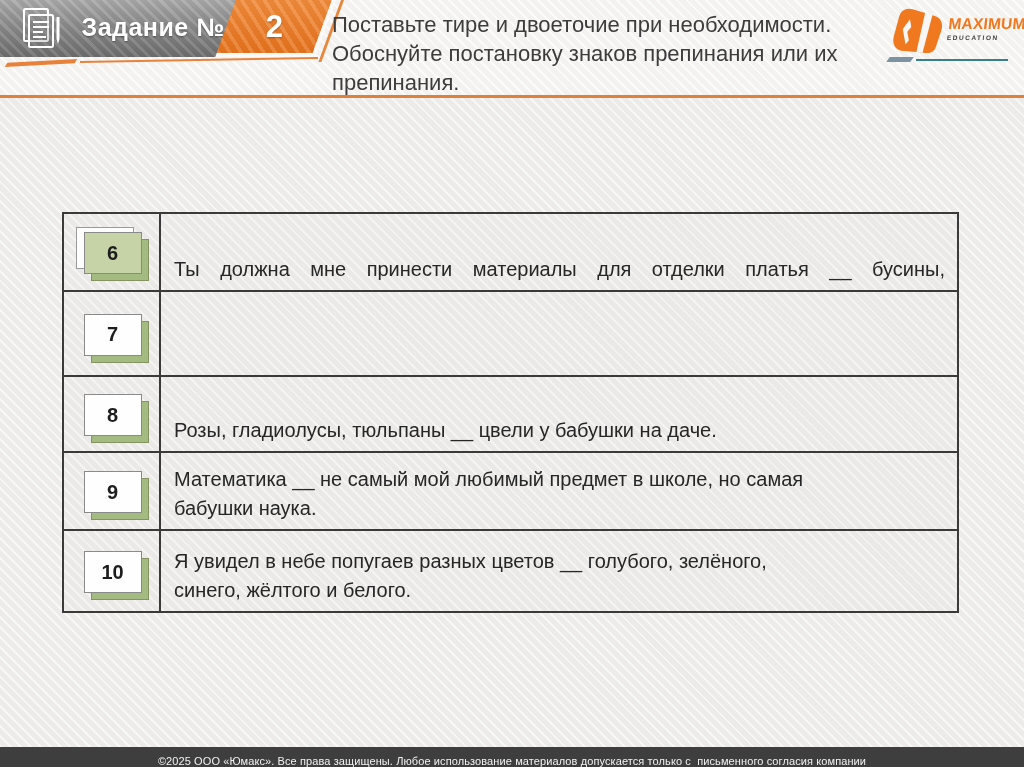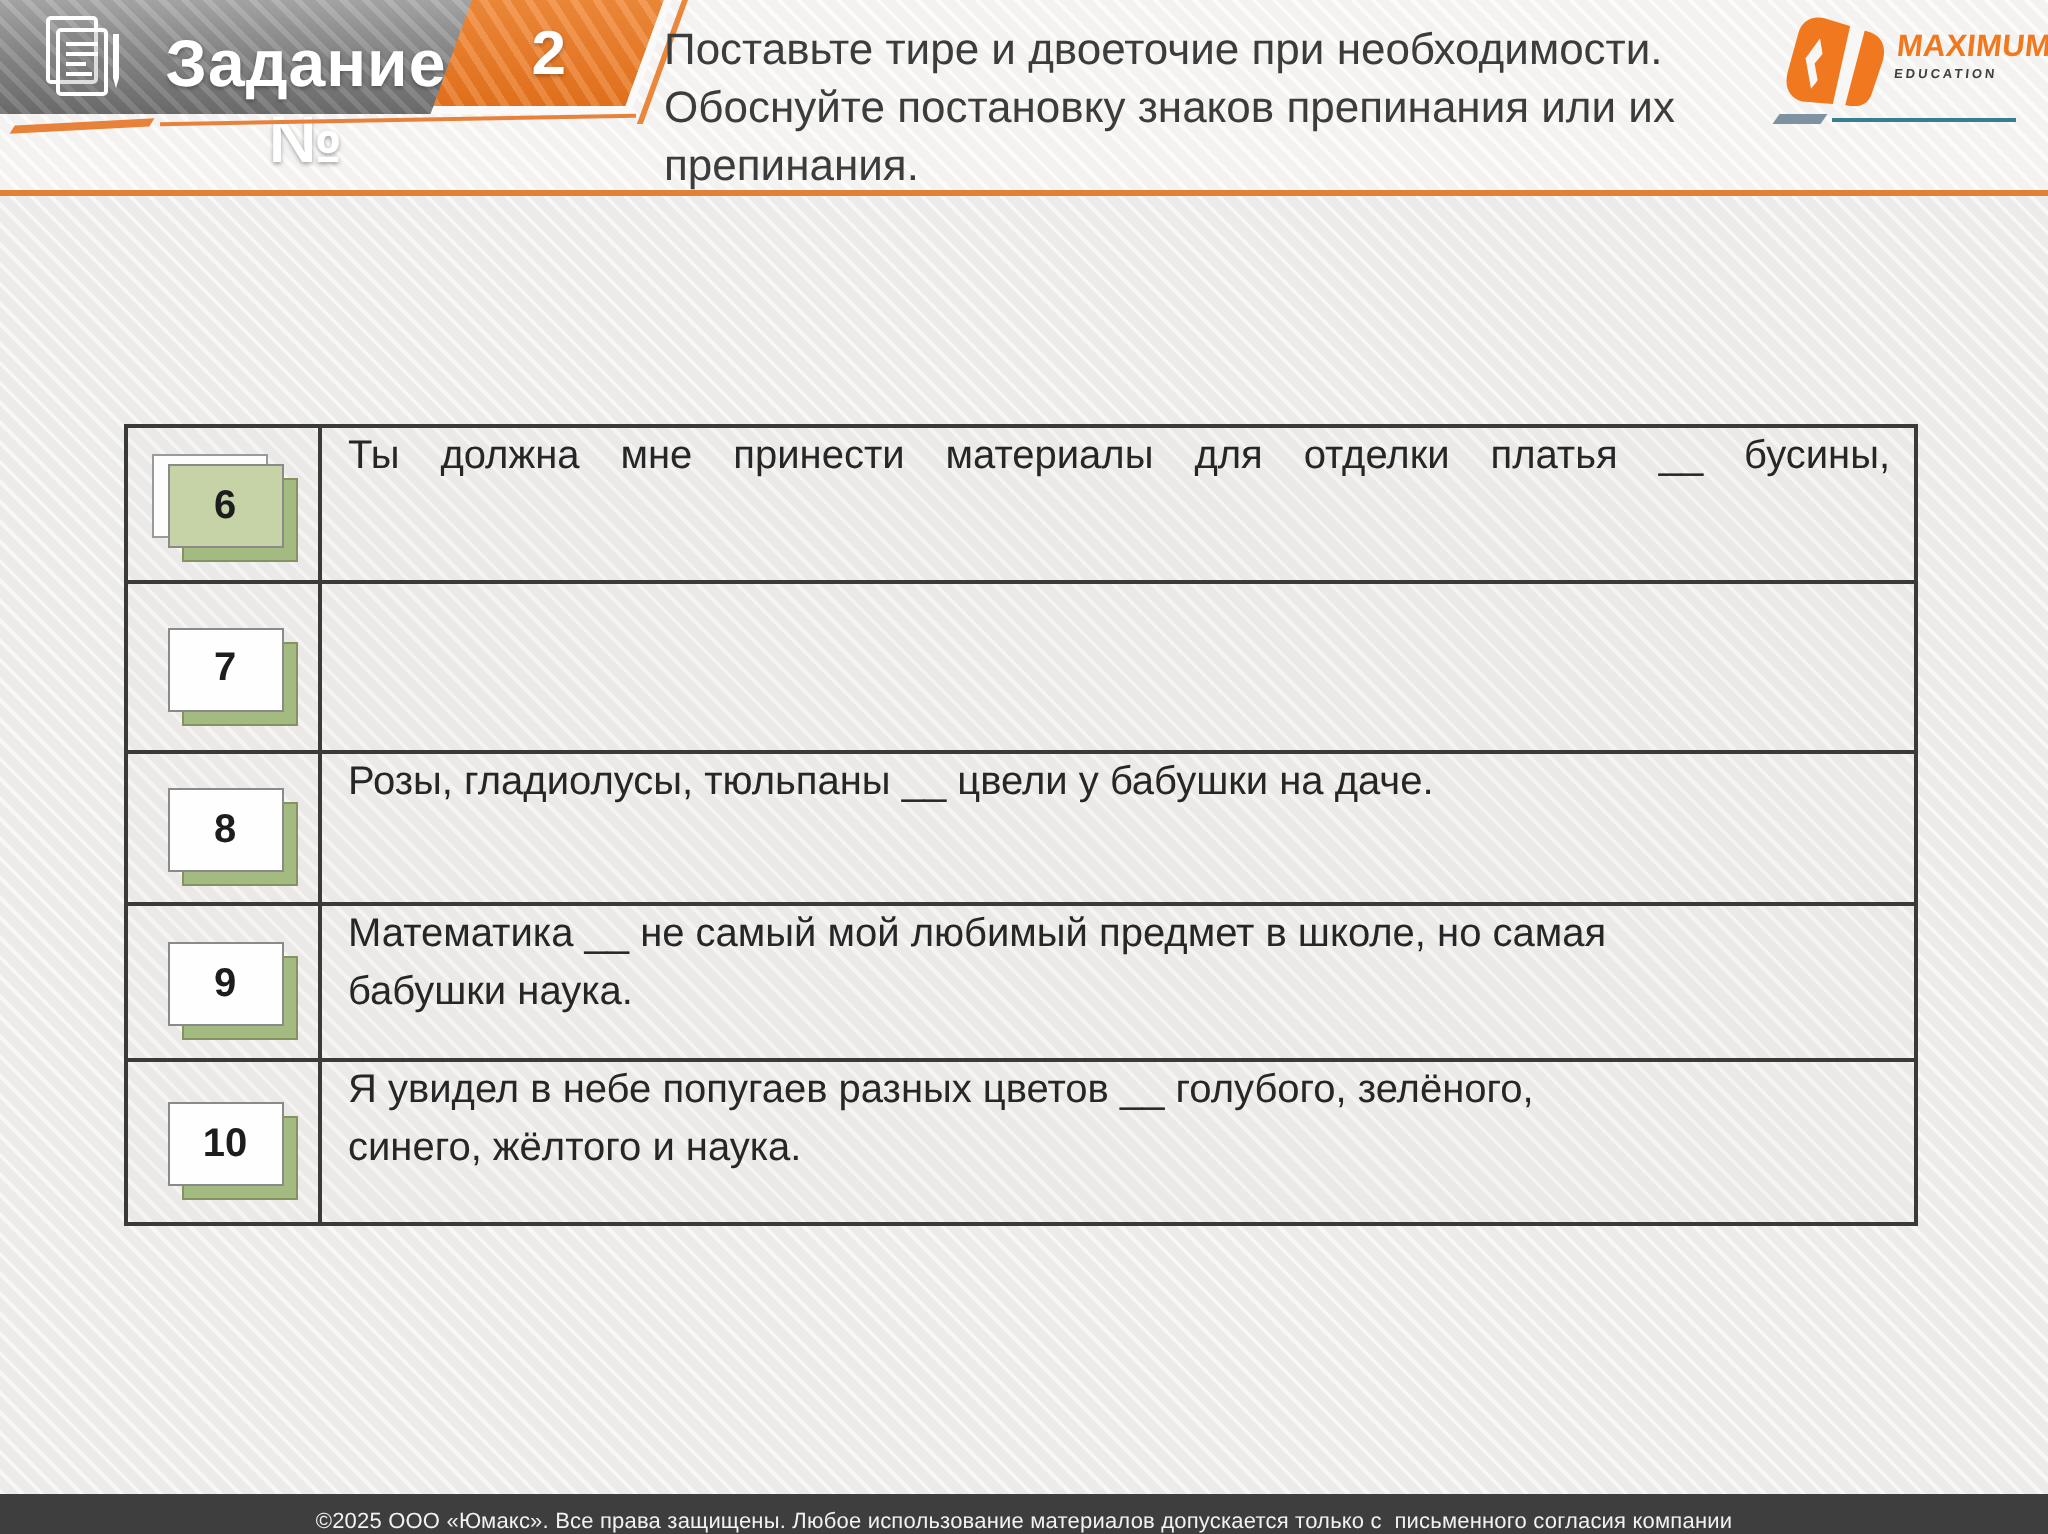--- a/index.html
+++ b/index.html
@@ -20,21 +20,21 @@
     position:absolute; left:0; top:0; width:314px; height:57px;
     background-image:
       repeating-linear-gradient(45deg, rgba(255,255,255,.10) 0 3px, rgba(0,0,0,.05) 3px 8px),
       linear-gradient(180deg,#ababab 0%,#8c8c8c 45%,#6f6f6f 100%);
   }
   .graybar-underline-thick{position:absolute; left:6px; top:61px; width:70px; height:4px; background:#e8823a; transform:rotate(-3deg) skewX(-35deg);}
   .graybar-underline-thin{position:absolute; left:80px; top:59px; width:238px; height:2px; background:#e8823a; transform:rotate(-1deg);}
   .doc-icon{position:absolute; left:20px; top:7px; width:46px; height:44px;}
   .task-label{
     position:absolute; left:74px; top:13px; width:158px; text-align:center;
-    font-size:33px; font-weight:bold; color:#ffffff; letter-spacing:.5px;
+    font-size:25px; font-weight:bold; color:#ffffff; letter-spacing:.5px;
     text-shadow:0 1px 2px rgba(0,0,0,.35);
   }
   .badge{
     position:absolute; left:236px; top:0; width:96px; height:53px;
     transform:skewX(-20deg); transform-origin:top left;
     background-image:
       repeating-linear-gradient(45deg, rgba(255,255,255,.14) 0 3px, rgba(0,0,0,.03) 3px 8px),
       linear-gradient(180deg,#f18a3a 0%,#e6731d 100%);
     border-right:4px solid #fbfaf8; border-bottom:4px solid #fbfaf8;
   }
@@ -62,21 +62,21 @@
   
   .sent-table{position:absolute; left:62px; top:212px; width:897px; border:2px solid #3a3a3a; box-sizing:border-box;}
   .row{display:flex; border-top:2px solid #3a3a3a; box-sizing:border-box;
        background-color:#edecea;
        background-image:repeating-linear-gradient(45deg, rgba(255,255,255,.4) 0 2px, rgba(0,0,0,.01) 2px 7px);}
   .row:first-child{border-top:none;}
   .r0{height:76px;} .r1{height:85px;} .r2{height:76px;} .r3{height:78px;} .r4{height:82px;}
   .cell-num{width:97px; border-right:2px solid #3a3a3a; box-sizing:border-box;
             display:flex; align-items:center; justify-content:center;}
   .cell-text{flex:1; padding:0 12px 6px 13px; box-sizing:border-box;
-             display:flex; flex-direction:column; justify-content:flex-start;
+             display:flex; flex-direction:column; justify-content:flex-end;
              font-size:20px; line-height:29px; color:#262626;}
   .sline:empty{display:none;}
   .jline{text-align:justify; text-align-last:justify;}
   
   .numcard{position:relative; width:56px; height:40px;}
   .numcard .card-backwhite{position:absolute; left:-8px; top:-5px; width:56px; height:40px;
       background:#fdfdfd; border:1.5px solid #9a9a9a; display:none;}
   .numcard.green .card-backwhite{display:block;}
   .numcard .card-shadow{position:absolute; left:7px; top:7px; width:56px; height:40px;
       background:#a3bb80; border:1.5px solid #84935f;}
@@ -198,21 +198,21 @@
     <div class="row r4">
       <div class="cell-num">
         <div class="numcard">
 
           <div class="card-shadow"></div>
           <div class="card-front">10</div>
         </div>
       </div>
       <div class="cell-text">
         <div class="sline">Я увидел в небе попугаев разных цветов __ голубого, зелёного,</div>
-        <div class="sline">синего, жёлтого и наука.</div>
+        <div class="sline">синего, жёлтого и белого.</div>
       </div>
     </div>
 
   </div>
 
   <div class="footer-bar">
     <div class="footer-text">©2025 ООО «Юмакс». Все права защищены. Любое использование материалов допускается только с  письменного согласия компании</div>
   </div>
 
 </div>

